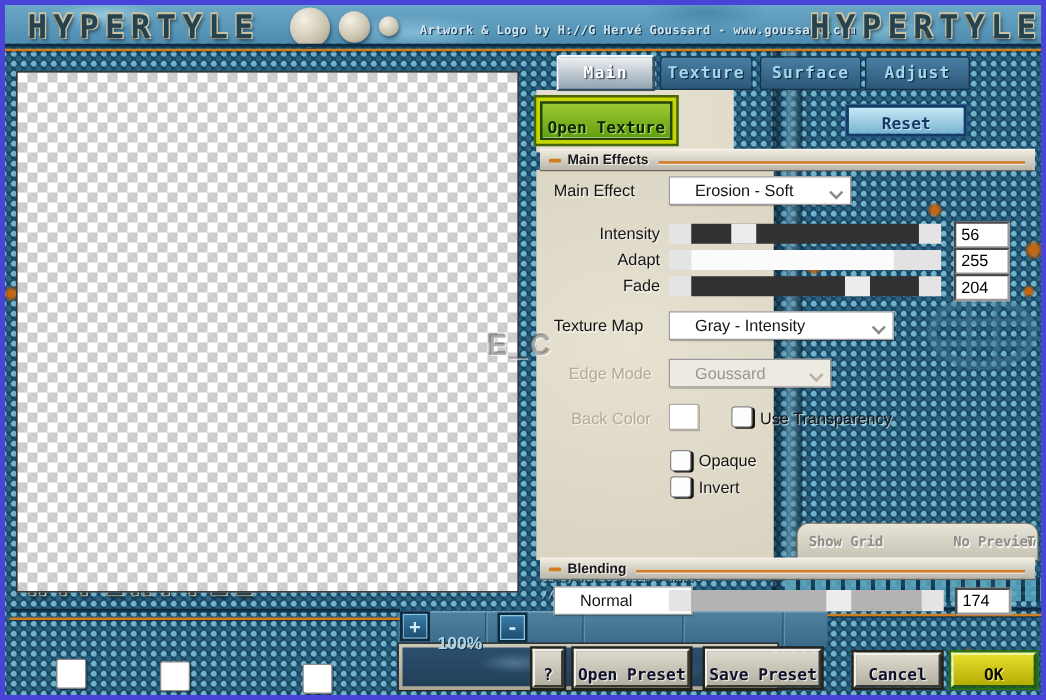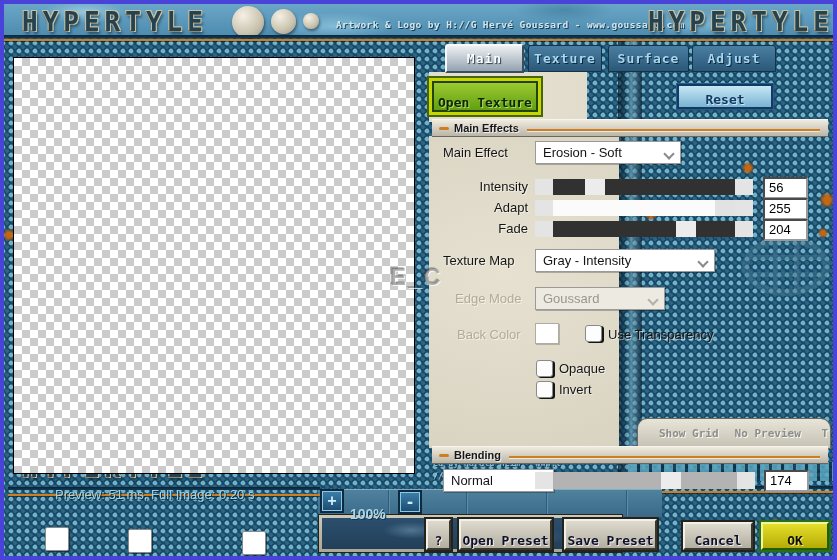--- a/index.html
+++ b/index.html
@@ -106,21 +106,21 @@
   .sect-bar .dash { width:10px; height:3px; background:#cf7d1f; margin:0 5px 0 7px; border-radius:2px; }
   .sect-bar .stitle { font-size:11px; font-weight:bold; color:#17171a; text-shadow:1px 1px 0 rgba(255,255,255,.7); white-space:nowrap; }
   .sect-bar .oline { flex:1; height:2px; background:#cf7d1f; margin:4px 8px 0 8px; box-shadow:0 1px 0 rgba(255,255,255,.6); }
 
   .lbl { font-size:13px; color:#141414; text-shadow:1px 1px 0 rgba(255,255,255,.55); white-space:nowrap; }
   .lbl.dis { color:#b2ab99; text-shadow:1px 1px 0 #f4f1e6; }
   .rlabel { width:99px; text-align:right; left:429px; }
 
   .dropdown {
     height:23px; background:#fff; border:1px solid #9a9a9a; display:flex; align-items:center;
-    font-size:13px; color:#141414; padding-left:7px; cursor:pointer; box-shadow:1px 1px 0 rgba(0,0,0,.25);
+    font-size:13px; color:#141414; padding-left:20px; cursor:pointer; box-shadow:1px 1px 0 rgba(0,0,0,.25);
   }
   .dropdown .chev { position:absolute; right:7px; top:8px; width:8px; height:8px; }
   .chev::before { content:""; position:absolute; left:0; top:0; width:6px; height:6px;
     border-right:2px solid #8a8a8a; border-bottom:2px solid #8a8a8a; transform:rotate(45deg); }
   .dropdown.dis { background:#edeae2; color:#9a968c; }
   .dropdown.dis .chev::before { border-color:#b5b1a6; }
 
   .slider { display:flex; height:16px; cursor:pointer; }
   .slider .cap { width:18px; background:#e4e4e4; }
   .slider .track { flex:1; position:relative; }
@@ -144,21 +144,21 @@
   #emblem { left:742px; top:236px; width:88px; height:60px; border:7px solid rgba(70,120,145,.75); border-radius:50%; opacity:.65;
     background:
       linear-gradient(rgba(70,120,145,.75) 0 0) 50% 30%/100% 5px no-repeat,
       linear-gradient(rgba(70,120,145,.75) 0 0) 50% 70%/100% 5px no-repeat,
       linear-gradient(90deg, rgba(70,120,145,.75) 0 0) 35% 50%/5px 100% no-repeat,
       linear-gradient(90deg, rgba(70,120,145,.75) 0 0) 65% 50%/5px 100% no-repeat; }
   .rust { border-radius:50%; background:radial-gradient(circle, #c26812 0 30%, rgba(160,80,15,.55) 60%, transparent 75%); }
   #showgrid-bar {
     left:638px; top:419px; width:192px; height:29px; z-index:5; border-radius:9px 9px 0 0;
     background:linear-gradient(#e8e4d8,#c4c0b2); box-shadow:0 0 0 1px #6d695e;
-    display:flex; align-items:center; padding-left:21px; gap:16px;
+    display:flex; align-items:center; padding-left:9px; gap:56px;
   }
   #showgrid-bar .gbtn { font-family:"DejaVu Sans Mono", monospace; font-weight:bold; font-size:11px; color:#8e8e88;
     text-shadow:1px 1px 0 rgba(255,255,255,.8); cursor:pointer; }
   #greek { left:628px; top:462px; width:205px; height:19px; opacity:.85;
     background:
       repeating-linear-gradient(90deg, rgba(95,170,195,.9) 0 9px, rgba(10,45,65,.9) 9px 12px),
       repeating-linear-gradient(0deg, #3a80a0 0 3px, #123c55 3px 5px); }
 
   
   .echo { font-family:"DejaVu Sans Mono", monospace; font-weight:bold; font-size:8.5px; color:#9cc8dc;
@@ -196,21 +196,20 @@
   <div class="abs hline-orange" style="left:4px; top:39px; width:829px;"></div>
 
   <div class="abs" style="left:22px; top:453px; z-index:1; overflow:hidden; width:300px; height:34px;">
     <div class="logo">HYPERTYLE</div>
   </div>
   <div class="abs hline-navy" style="left:8px; top:487px; width:312px; z-index:1;"></div>
   <div class="abs hline-orange" style="left:8px; top:494px; width:312px; z-index:1;"></div>
 
   <div id="preview" class="abs"></div>
   <div id="watermark" class="abs">E_C</div>
-  <div id="status" class="abs">Preview: 51 ms, Full Image: 0.20 s</div>
   <div class="abs mini-check" style="left:45px; top:527px;"></div>
   <div class="abs mini-check" style="left:128px; top:529px;"></div>
   <div class="abs mini-check" style="left:242px; top:531px;"></div>
 
   <div id="rcol" class="abs"></div>
   <div id="emblem" class="abs"></div>
   <div class="abs rust" style="left:644px; top:206px; width:14px; height:14px;"></div>
   <div class="abs rust" style="left:742px; top:162px; width:12px; height:12px;"></div>
   <div class="abs rust" style="left:820px; top:192px; width:14px; height:16px;"></div>
   <div class="abs rust" style="left:818px; top:228px; width:10px; height:10px;"></div>

